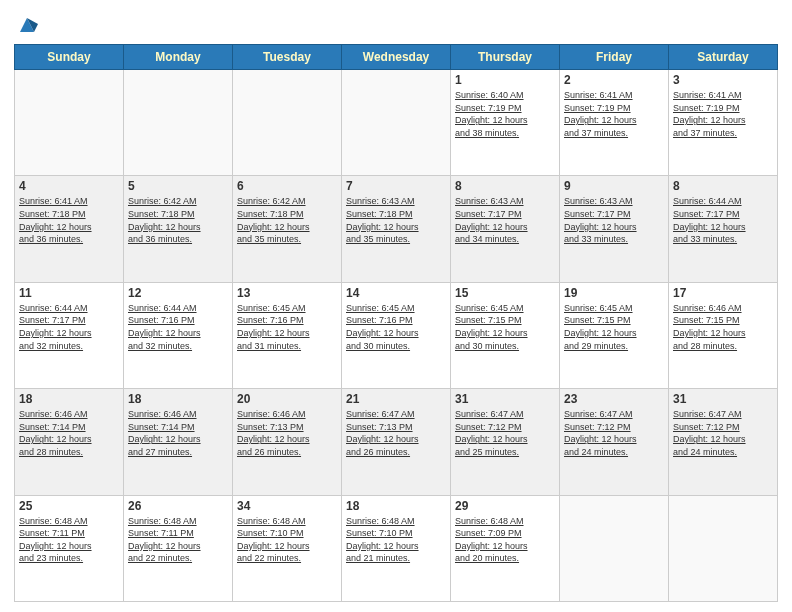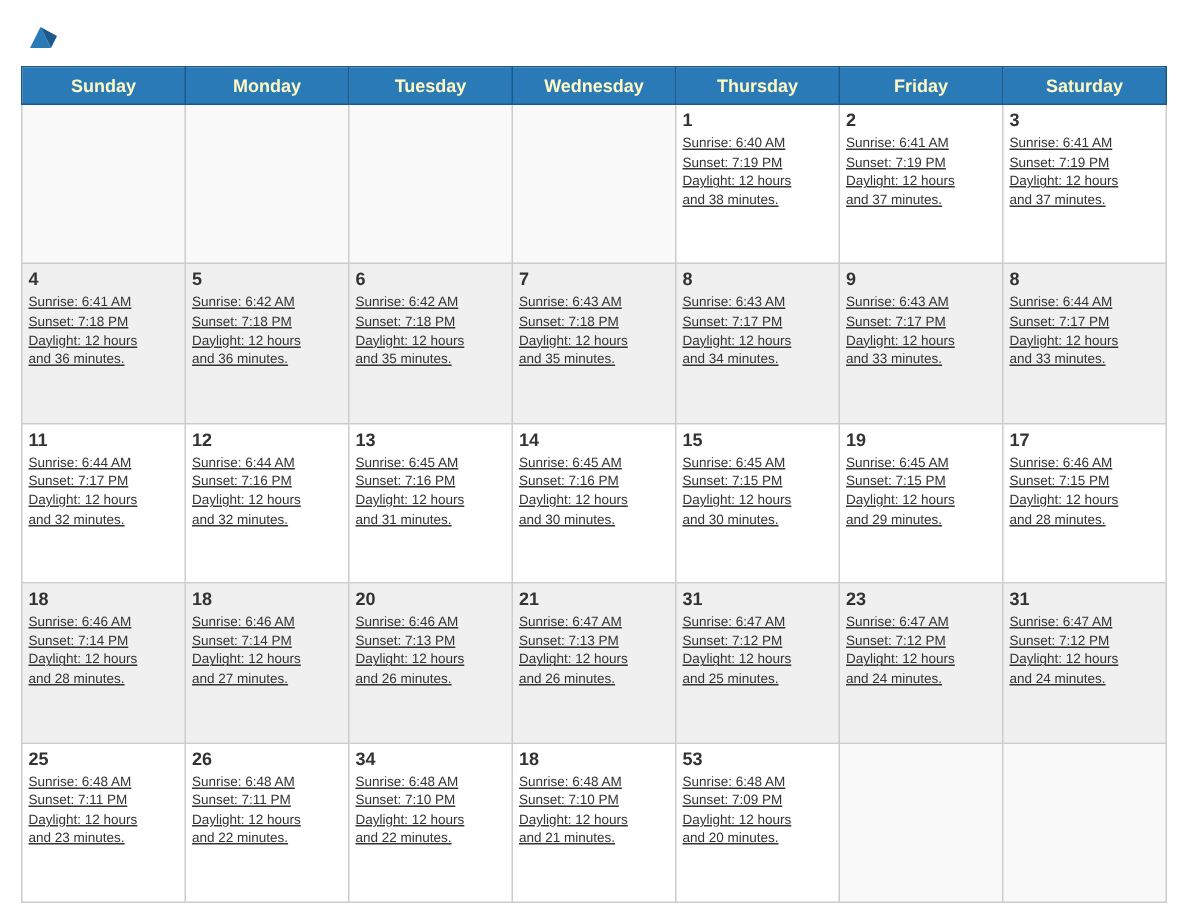--- a/index.html
+++ b/index.html
@@ -344,21 +344,21 @@
 and 22 minutes.</div>
           </td>
           <td>
             <div class="day-num">18</div>
             <div class="day-info" style="white-space: pre-line;">Sunrise: 6:48 AM
 Sunset: 7:10 PM
 Daylight: 12 hours
 and 21 minutes.</div>
           </td>
           <td>
-            <div class="day-num">53</div>
+            <div class="day-num">29</div>
             <div class="day-info" style="white-space: pre-line;">Sunrise: 6:48 AM
 Sunset: 7:09 PM
 Daylight: 12 hours
 and 20 minutes.</div>
           </td>
           <td class="empty"></td>
           <td class="empty"></td>
         </tr>
       </tbody>
   </table>

